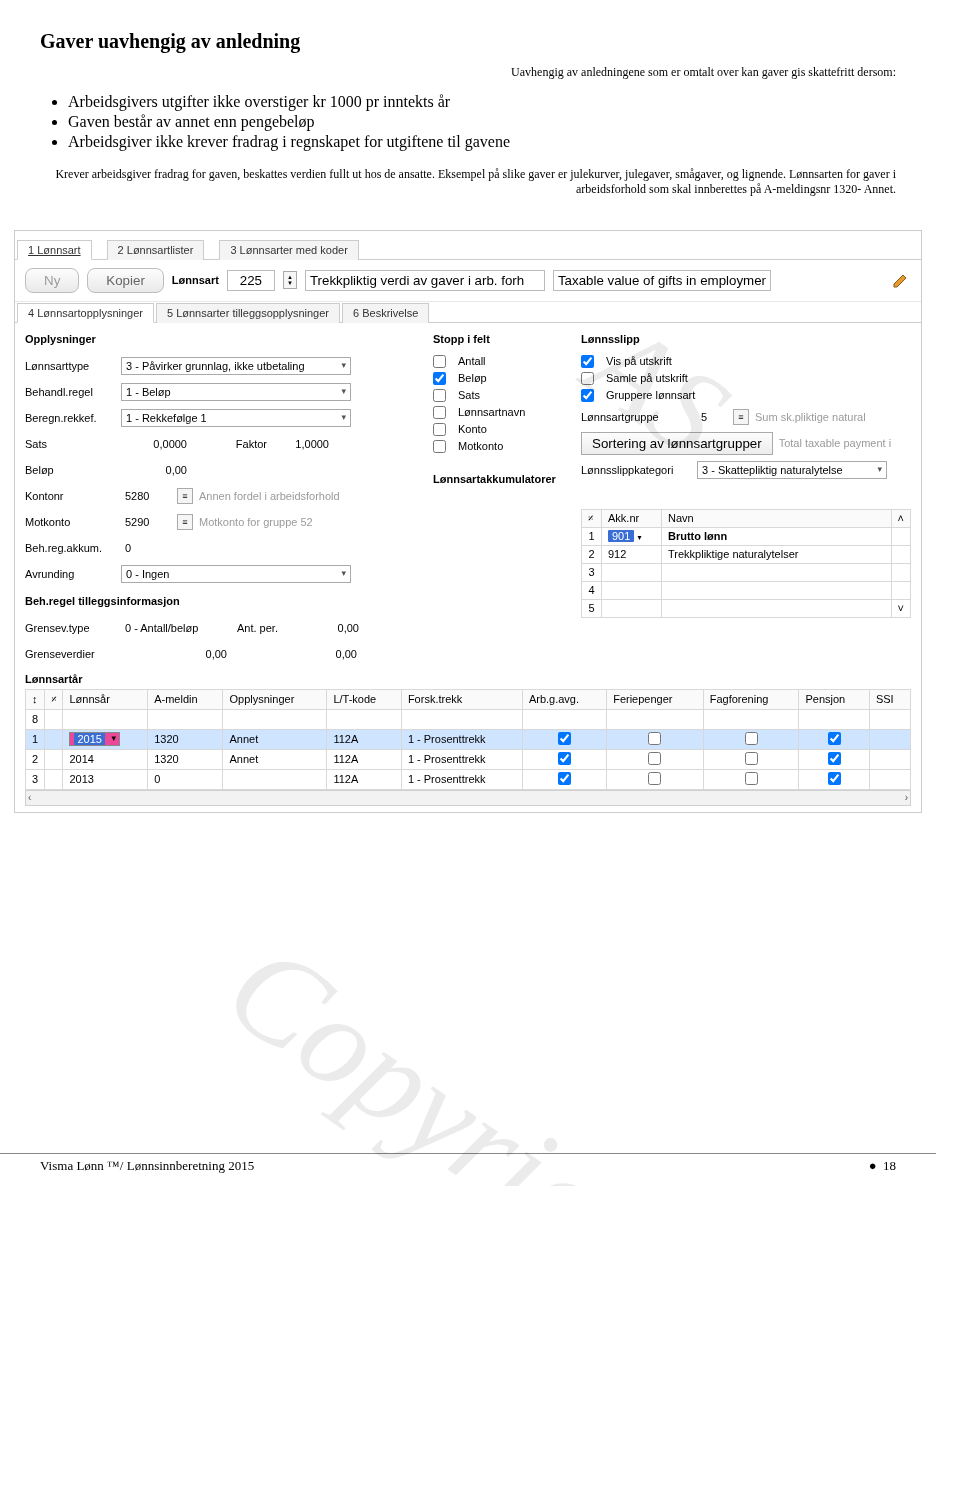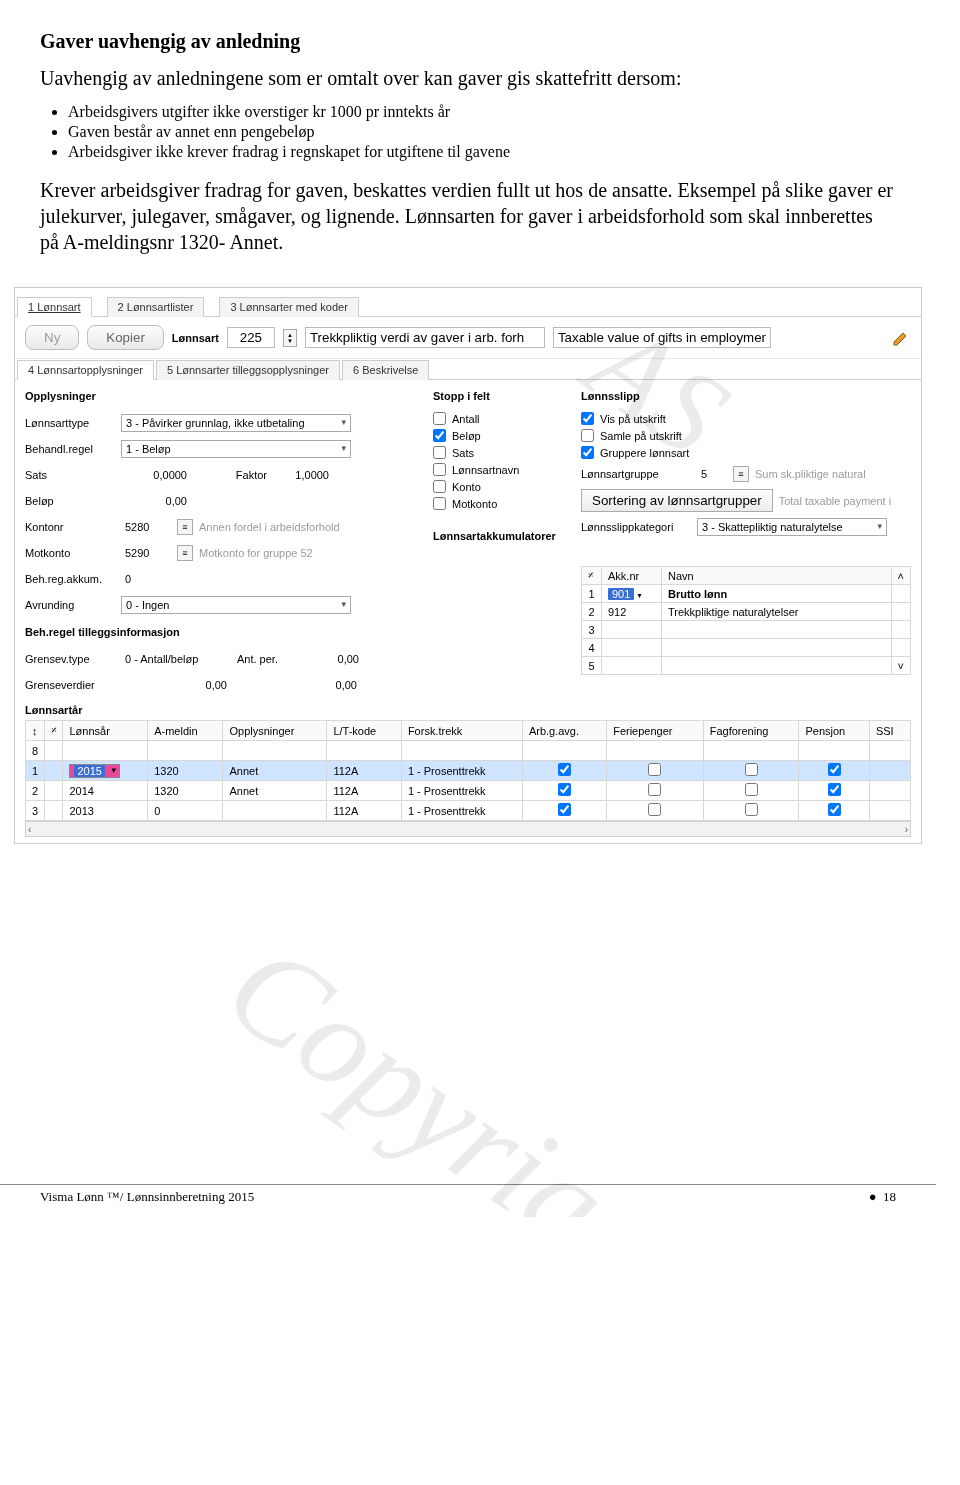--- a/index.html
+++ b/index.html
@@ -1,19 +1,19 @@
 <!DOCTYPE html>
 <html><head>
 <meta charset="utf-8">
 <style>
   * { box-sizing: border-box; margin: 0; padding: 0; }
   body { font-family: "Times New Roman", serif; background: #fff; color: #000; font-size: 14px; width: 960px; }
   .doc-area { padding: 30px 40px 10px 40px; }
   .doc-heading { font-size: 20px; font-weight: bold; margin-bottom: 12px; }
-  .doc-p { font-size: 20px; margin-bottom: 12px; line-height: 1.3; }
+  .doc-p { font-size: 12px; margin-bottom: 12px; line-height: 1.3; text-align: right; }
   .doc-list { margin: 0 0 16px 28px; font-size: 16px; }
   .doc-list li { margin-bottom: 2px; }
 
   .screenshot {
     font-family: "Segoe UI", Tahoma, sans-serif;
     font-size: 11px;
     color: #000;
     margin: 10px 14px 20px 14px;
     background: #fff;
     border: 1px solid #ccc;
@@ -44,21 +44,21 @@
   .col { display:flex; flex-direction:column; gap:4px; }
   .col h4 { font-weight:bold; font-size:11px; margin-bottom:6px; }
   .row { display:flex; align-items:center; gap:6px; min-height:22px; }
   .fld-label { width: 90px; }
   .fld-label-s { width: 70px; }
   .dd { border:1px solid #aaa; padding:2px 18px 2px 4px; background:#fff; position:relative; min-width:180px; display:inline-block; }
   .dd::after { content:"▾"; position:absolute; right:4px; top:2px; font-size:9px; color:#555; }
   .val { padding:2px 4px; }
   .eqbtn { border:1px solid #aaa; width:16px; height:16px; display:inline-flex; align-items:center; justify-content:center; font-size:9px; background:#f5f5f5; cursor:pointer; }
   .ghost { color:#9b9b9b; }
-  .chk { display:inline-flex; align-items:center; gap:6px; }
+  .chk { display:inline-flex; align-items:center; gap:12px; }
   .chk input { width:13px; height:13px; }
   .btn-flat { border:1px solid #aaa; background:linear-gradient(#fdfdfd,#ececec); padding:3px 10px; cursor:pointer; }
   .col-left { width: 390px; }
   .col-mid  { width: 130px; }
   .col-right{ flex:1; }
 
   .akkum-header { font-weight:bold; margin:8px 0 4px 0; }
   .akkum-table { width:100%; border-collapse:collapse; font-size:11px; }
   .akkum-table th, .akkum-table td { border:1px solid #d8d8d8; padding:2px 6px; height:18px; }
   .akkum-table th { background:#fafafa; font-weight:normal; text-align:left; }
@@ -145,20 +145,24 @@
     <div class="col col-left">
       <h4>Opplysninger</h4>
 
       <div class="row">
         <span class="fld-label">Lønnsarttype</span>
         <span class="dd" style="min-width:230px">3 - Påvirker grunnlag, ikke utbetaling</span>
       </div>
       <div class="row">
         <span class="fld-label">Behandl.regel</span>
         <span class="dd" style="min-width:230px">1 - Beløp</span>
+      </div>
+      <div class="row">
+        <span class="fld-label">Beregn.rekkef.</span>
+        <span class="dd" style="min-width:230px">1 - Rekkefølge 1</span>
       </div>
       <div class="row">
         <span class="fld-label">Sats</span>
         <span class="val" style="width:70px;text-align:right">0,0000</span>
         <span class="fld-label-s" style="text-align:right">Faktor</span>
         <span class="val" style="width:60px;text-align:right">1,0000</span>
       </div>
       <div class="row">
         <span class="fld-label">Beløp</span>
         <span class="val" style="width:70px;text-align:right">0,00</span>

